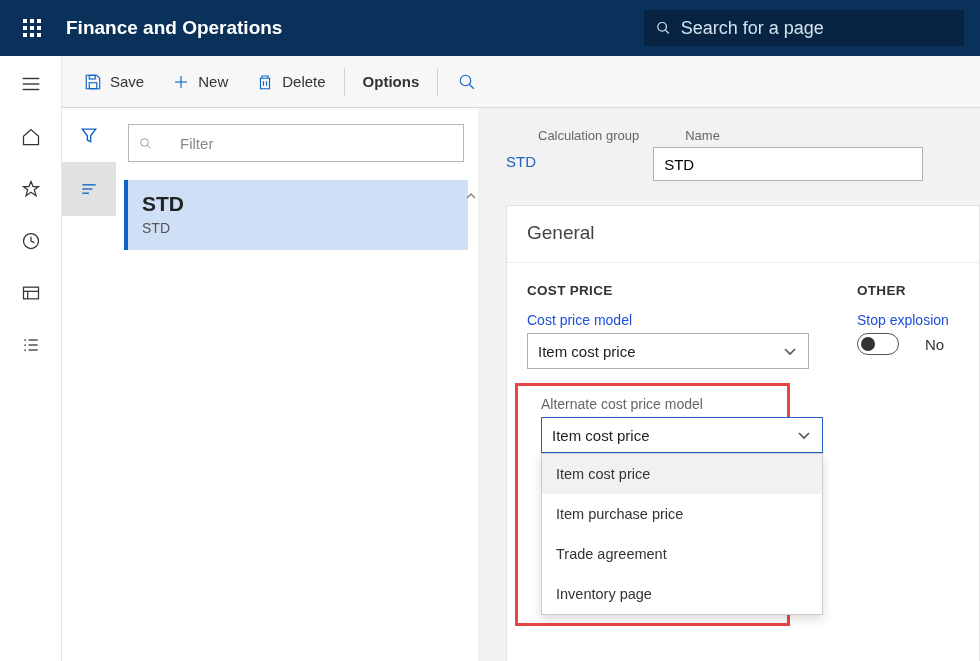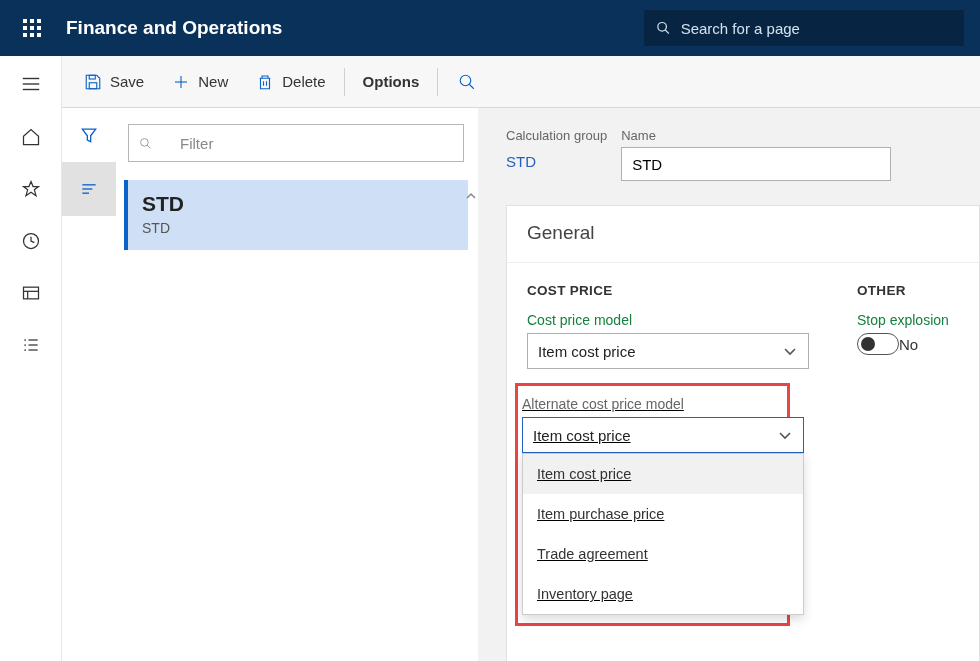--- a/index.html
+++ b/index.html
@@ -49,21 +49,21 @@
       padding: 0 12px;
       margin-right: 8px;
       color: #d4e2ef;
     }
     .search-box svg { width: 16px; height: 16px; margin-right: 10px; stroke: #d4e2ef; }
     .search-box input {
       background: transparent;
       border: none;
       outline: none;
       color: #fdba74;
-      font-size: 15px;
+      font-size: 18px;
       width: 100%;
     }
     .search-box input::placeholder { color: #d4e2ef; }
 
     
     .shell {
       display: flex;
       height: calc(100% - 56px);
     }
 
@@ -225,20 +225,21 @@
       margin-bottom: 24px;
     }
     .field {
       display: flex;
       flex-direction: column;
     }
     .field-label {
       font-size: 13px;
       color: #666;
       margin-bottom: 4px;
+      margin-left: 32px;
     }
     .field-link {
       color: #2460bf;
       font-size: 15px;
       padding-top: 6px;
       cursor: pointer;
     }
     .field-input {
       height: 34px;
       border: 1px solid #b0b0b0;
@@ -268,21 +269,21 @@
     .section-heading {
       font-size: 13.5px;
       font-weight: 700;
       letter-spacing: 0.3px;
       color: #333;
       margin-bottom: 14px;
     }
     .col { display: flex; flex-direction: column; }
     .sub-label {
       font-size: 14px;
-      color: #15803d;
+      color: #1d4ed8;
       margin-bottom: 5px;
     }
     .dropdown {
       width: 282px;
       height: 36px;
       border: 1px solid #b0b0b0;
       background: #fff;
       display: flex;
       align-items: center;
       justify-content: space-between;
@@ -295,24 +296,23 @@
     .dropdown.open {
       border: 1px solid #2460bf;
     }
     .chev {
       width: 16px; height: 16px;
     }
     .chev polyline { stroke: #555; stroke-width: 1.6; fill: none; }
 
     .highlight-box {
       border: 3px solid #e84545;
-      padding: 10px 10px 8px 4px;
+      padding: 10px 10px 8px 23px;
       margin-left: -12px;
       width: 275px;
-      text-decoration: underline;
     }
     .highlight-box .sub-label { color: #666; }
 
     .dropdown-menu {
       background: #fff;
       border: 1px solid #ccc;
       box-shadow: 0 4px 10px rgba(0,0,0,0.15);
       width: 282px;
       margin-top: -14px;
     }
@@ -322,21 +322,21 @@
       color: #333;
       cursor: pointer;
     }
     .dropdown-menu .opt.selected {
       background: #f1f1f1;
     }
 
     .toggle {
       display: flex;
       align-items: center;
-      gap: 0;
+      gap: 26px;
     }
     .toggle-track {
       width: 42px;
       height: 22px;
       border: 1px solid #555;
       border-radius: 11px;
       position: relative;
       cursor: pointer;
     }
     .toggle-knob {

